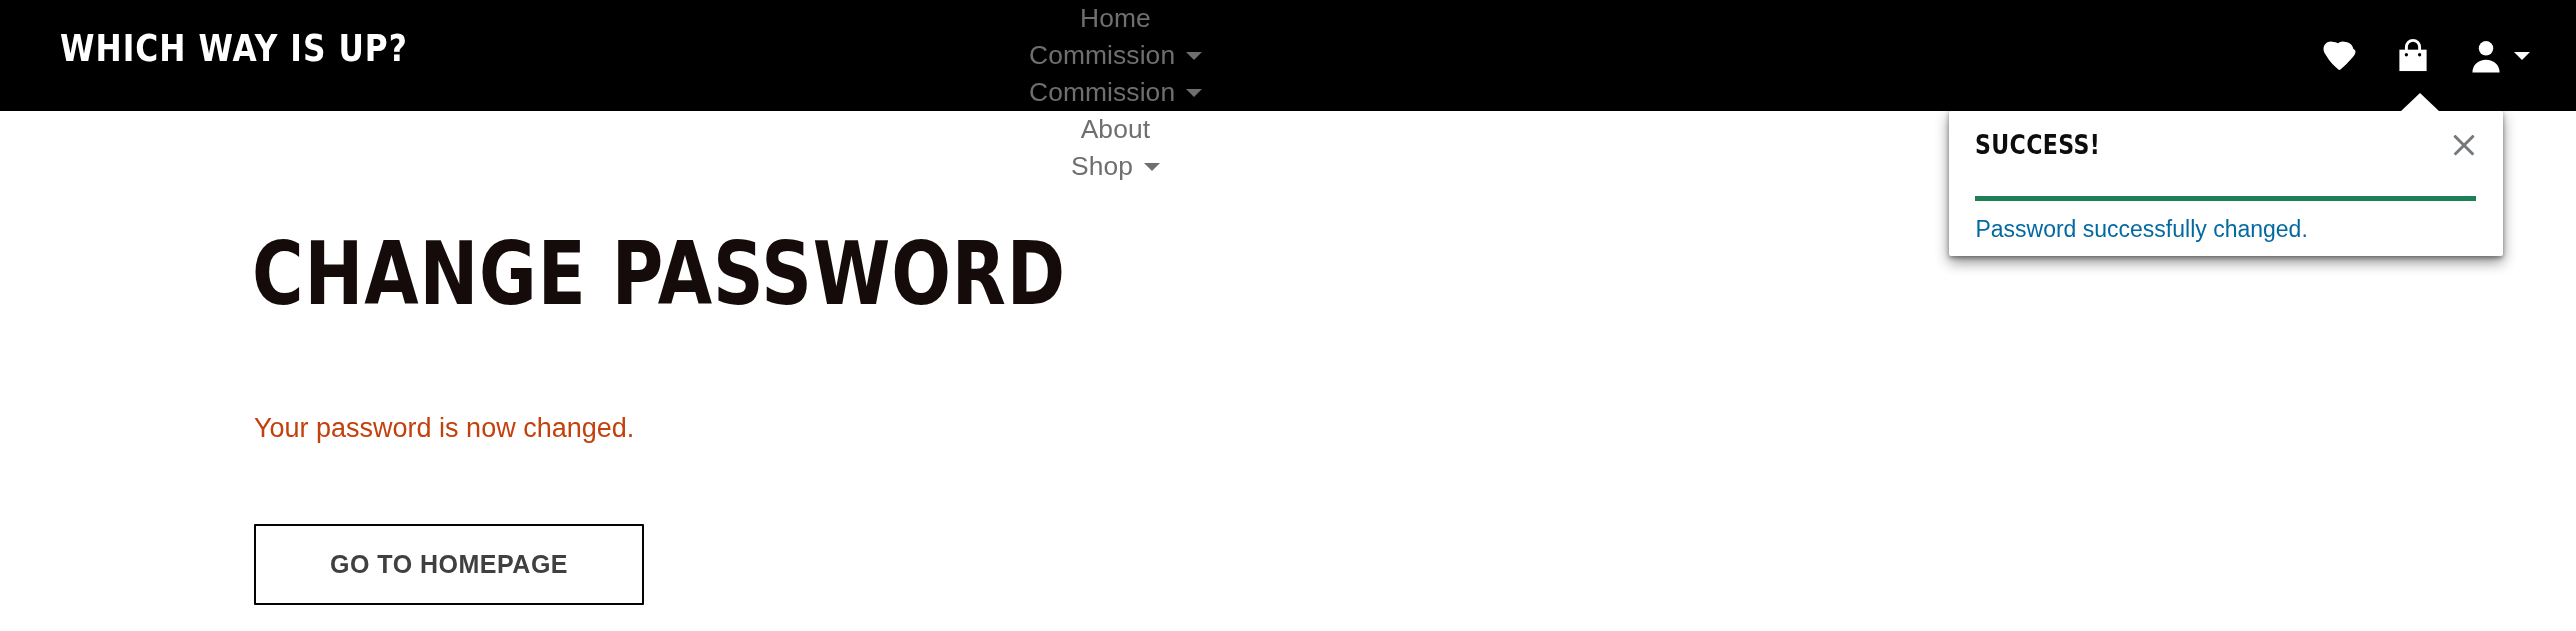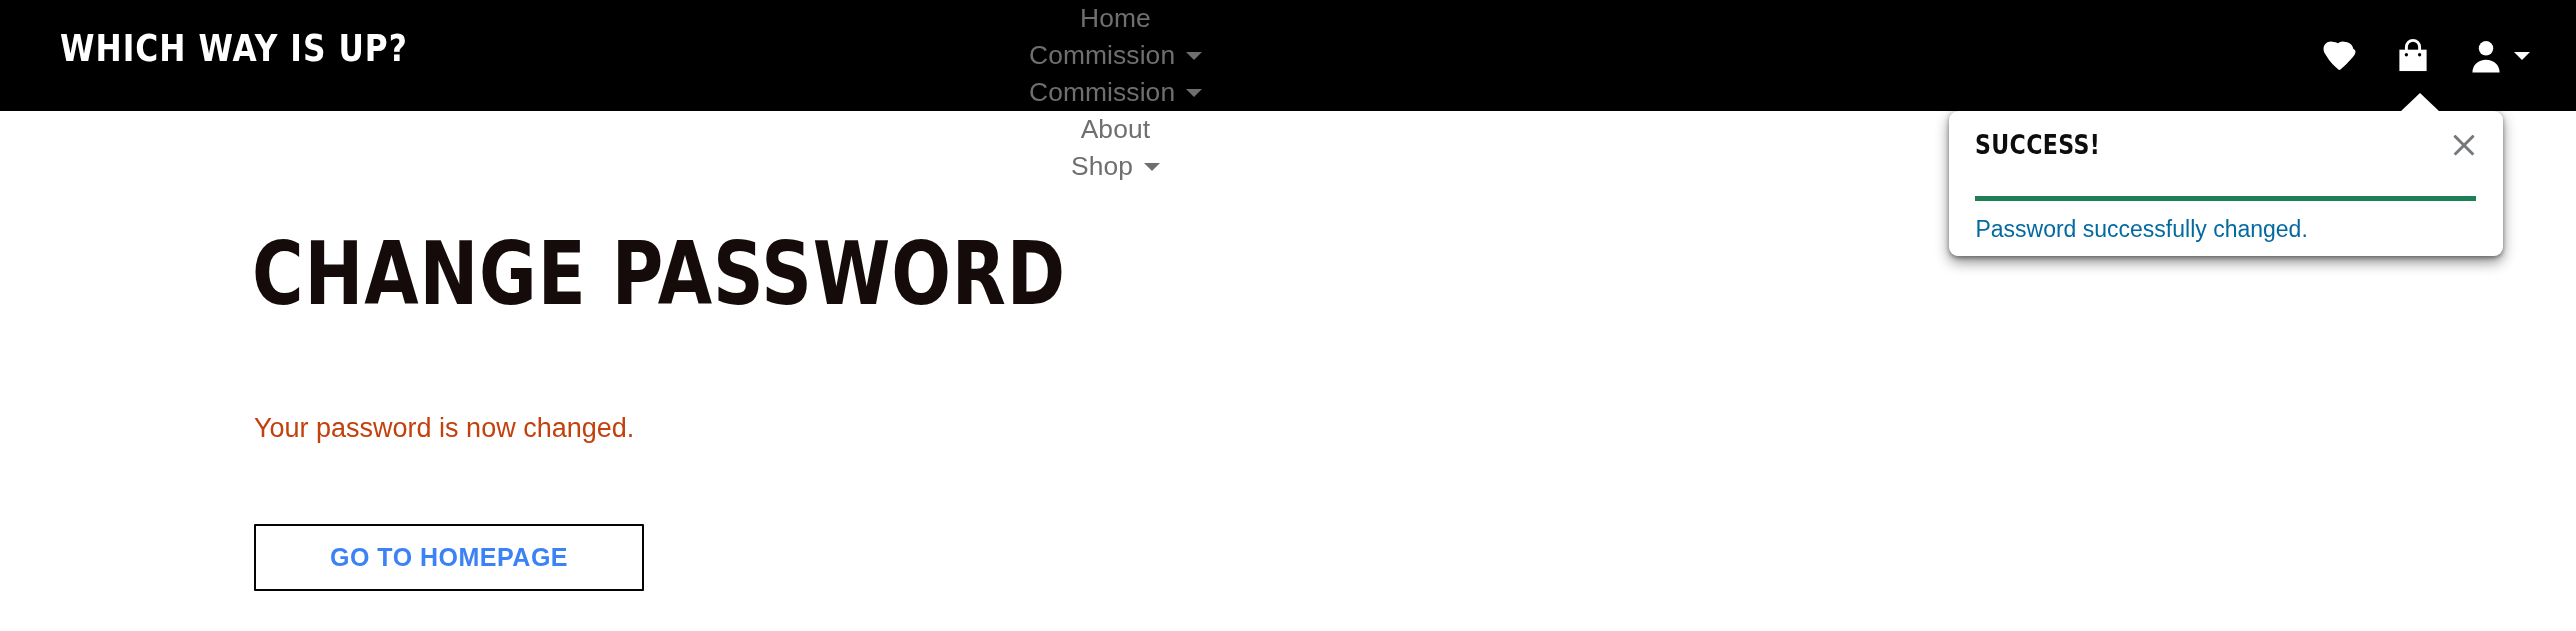--- a/index.html
+++ b/index.html
@@ -147,26 +147,26 @@
     line-height: 1.4;
     color: #c2410c;
     white-space: nowrap;
   }
 
   .homepage-btn {
     position: absolute;
     left: 254px;
     top: 413px;
     width: 390px;
-    height: 67px;
+    height: 81px;
     box-sizing: border-box;
     background: #ffffff;
     border: 2.6px solid #040404;
     border-radius: 0.9px;
-    color: #3b82f6;
+    color: #404040;
     font-size: 25px;
     font-weight: 700;
     letter-spacing: 0.5px;
     text-transform: uppercase;
     display: flex;
     align-items: center;
     justify-content: center;
     cursor: pointer;
     font-family: "Liberation Sans", sans-serif;
     padding: 0;
@@ -174,21 +174,21 @@
 
   
   .toast {
     position: absolute;
     left: 1949px;
     top: 111px;
     width: 554px;
     height: 145px;
     box-sizing: border-box;
     background: #ffffff;
-    border-radius: 9px;
+    border-radius: 2px;
     box-shadow: 0 5.3px 14px rgba(0,0,0,0.45), 0 1.8px 4.4px rgba(0,0,0,0.35);
     z-index: 40;
     padding-left: 16px;
   }
 
   .toast-arrow {
     position: absolute;
     left: 451px;
     top: -18.5px;
     width: 0;

